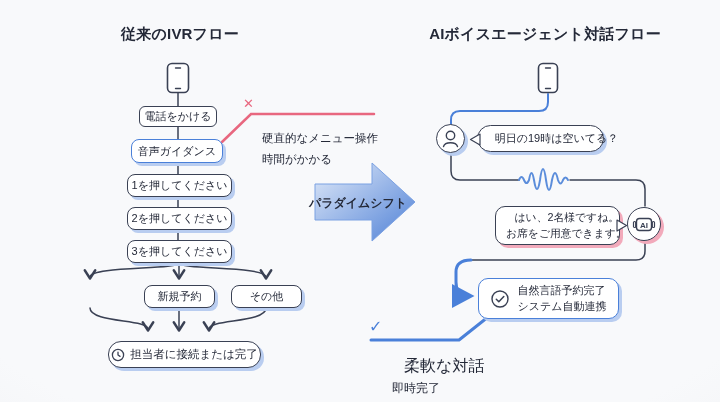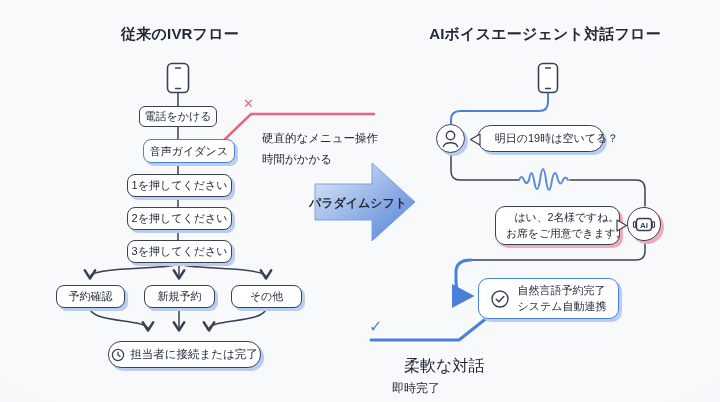--- a/index.html
+++ b/index.html
@@ -82,29 +82,28 @@
   <div class="abs" style="left:166px;top:62px;">
     <svg width="24" height="32" viewBox="0 0 24 32">
       <rect x="1.5" y="1.5" width="21" height="29" rx="4.5" fill="#fff" stroke="var(--ink)" stroke-width="1.6"></rect>
       <line x1="9.5" y1="6" x2="14.5" y2="6" stroke="var(--ink)" stroke-width="1.4" stroke-linecap="round"></line>
       <line x1="9.5" y1="26.5" x2="14.5" y2="26.5" stroke="var(--ink)" stroke-width="1.4" stroke-linecap="round"></line>
     </svg>
   </div>
 
   <div class="fbox" style="left:139px;top:106px;width:78px;height:21px;border-radius:6px;">電話をかける</div>
 
-  <div class="fbox hl sh-blue" style="left:131px;top:139px;width:92px;height:24px;margin-left:12px;">音声ガイダンス</div>
+  <div class="fbox hl sh-blue" style="left:131px;top:139px;width:92px;height:24px;">音声ガイダンス</div>
 
   <div class="fbox sh-blue" style="left:127px;top:174px;width:105px;height:23px;">1を押してください</div>
 
   <div class="fbox sh-blue" style="left:127px;top:207px;width:105px;height:23px;">2を押してください</div>
 
   <div class="fbox sh-blue" style="left:127px;top:240px;width:105px;height:23px;">3を押してください</div>
 
-  <div class="fbox sh-blue" style="left:56px;top:285px;width:69px;height:23px;">予約確認</div>
 
   <div class="fbox sh-blue" style="left:144px;top:285px;width:71px;height:23px;">新規予約</div>
 
   <div class="fbox sh-blue" style="left:231px;top:285px;width:71px;height:23px;">その他</div>
 
   <div class="fbox sh-blue" style="left:108px;top:341px;width:153px;height:27px;border-radius:13px;gap:5px;font-size:11.5px;">
     <span style="display:flex;">
       <svg width="14" height="14" viewBox="0 0 14 14">
         <circle cx="7" cy="7" r="5.6" fill="none" stroke="var(--ink)" stroke-width="1.3"></circle>
         <path d="M7,4.2 V7 L9,8.4" fill="none" stroke="var(--ink)" stroke-width="1.3" stroke-linecap="round"></path>

